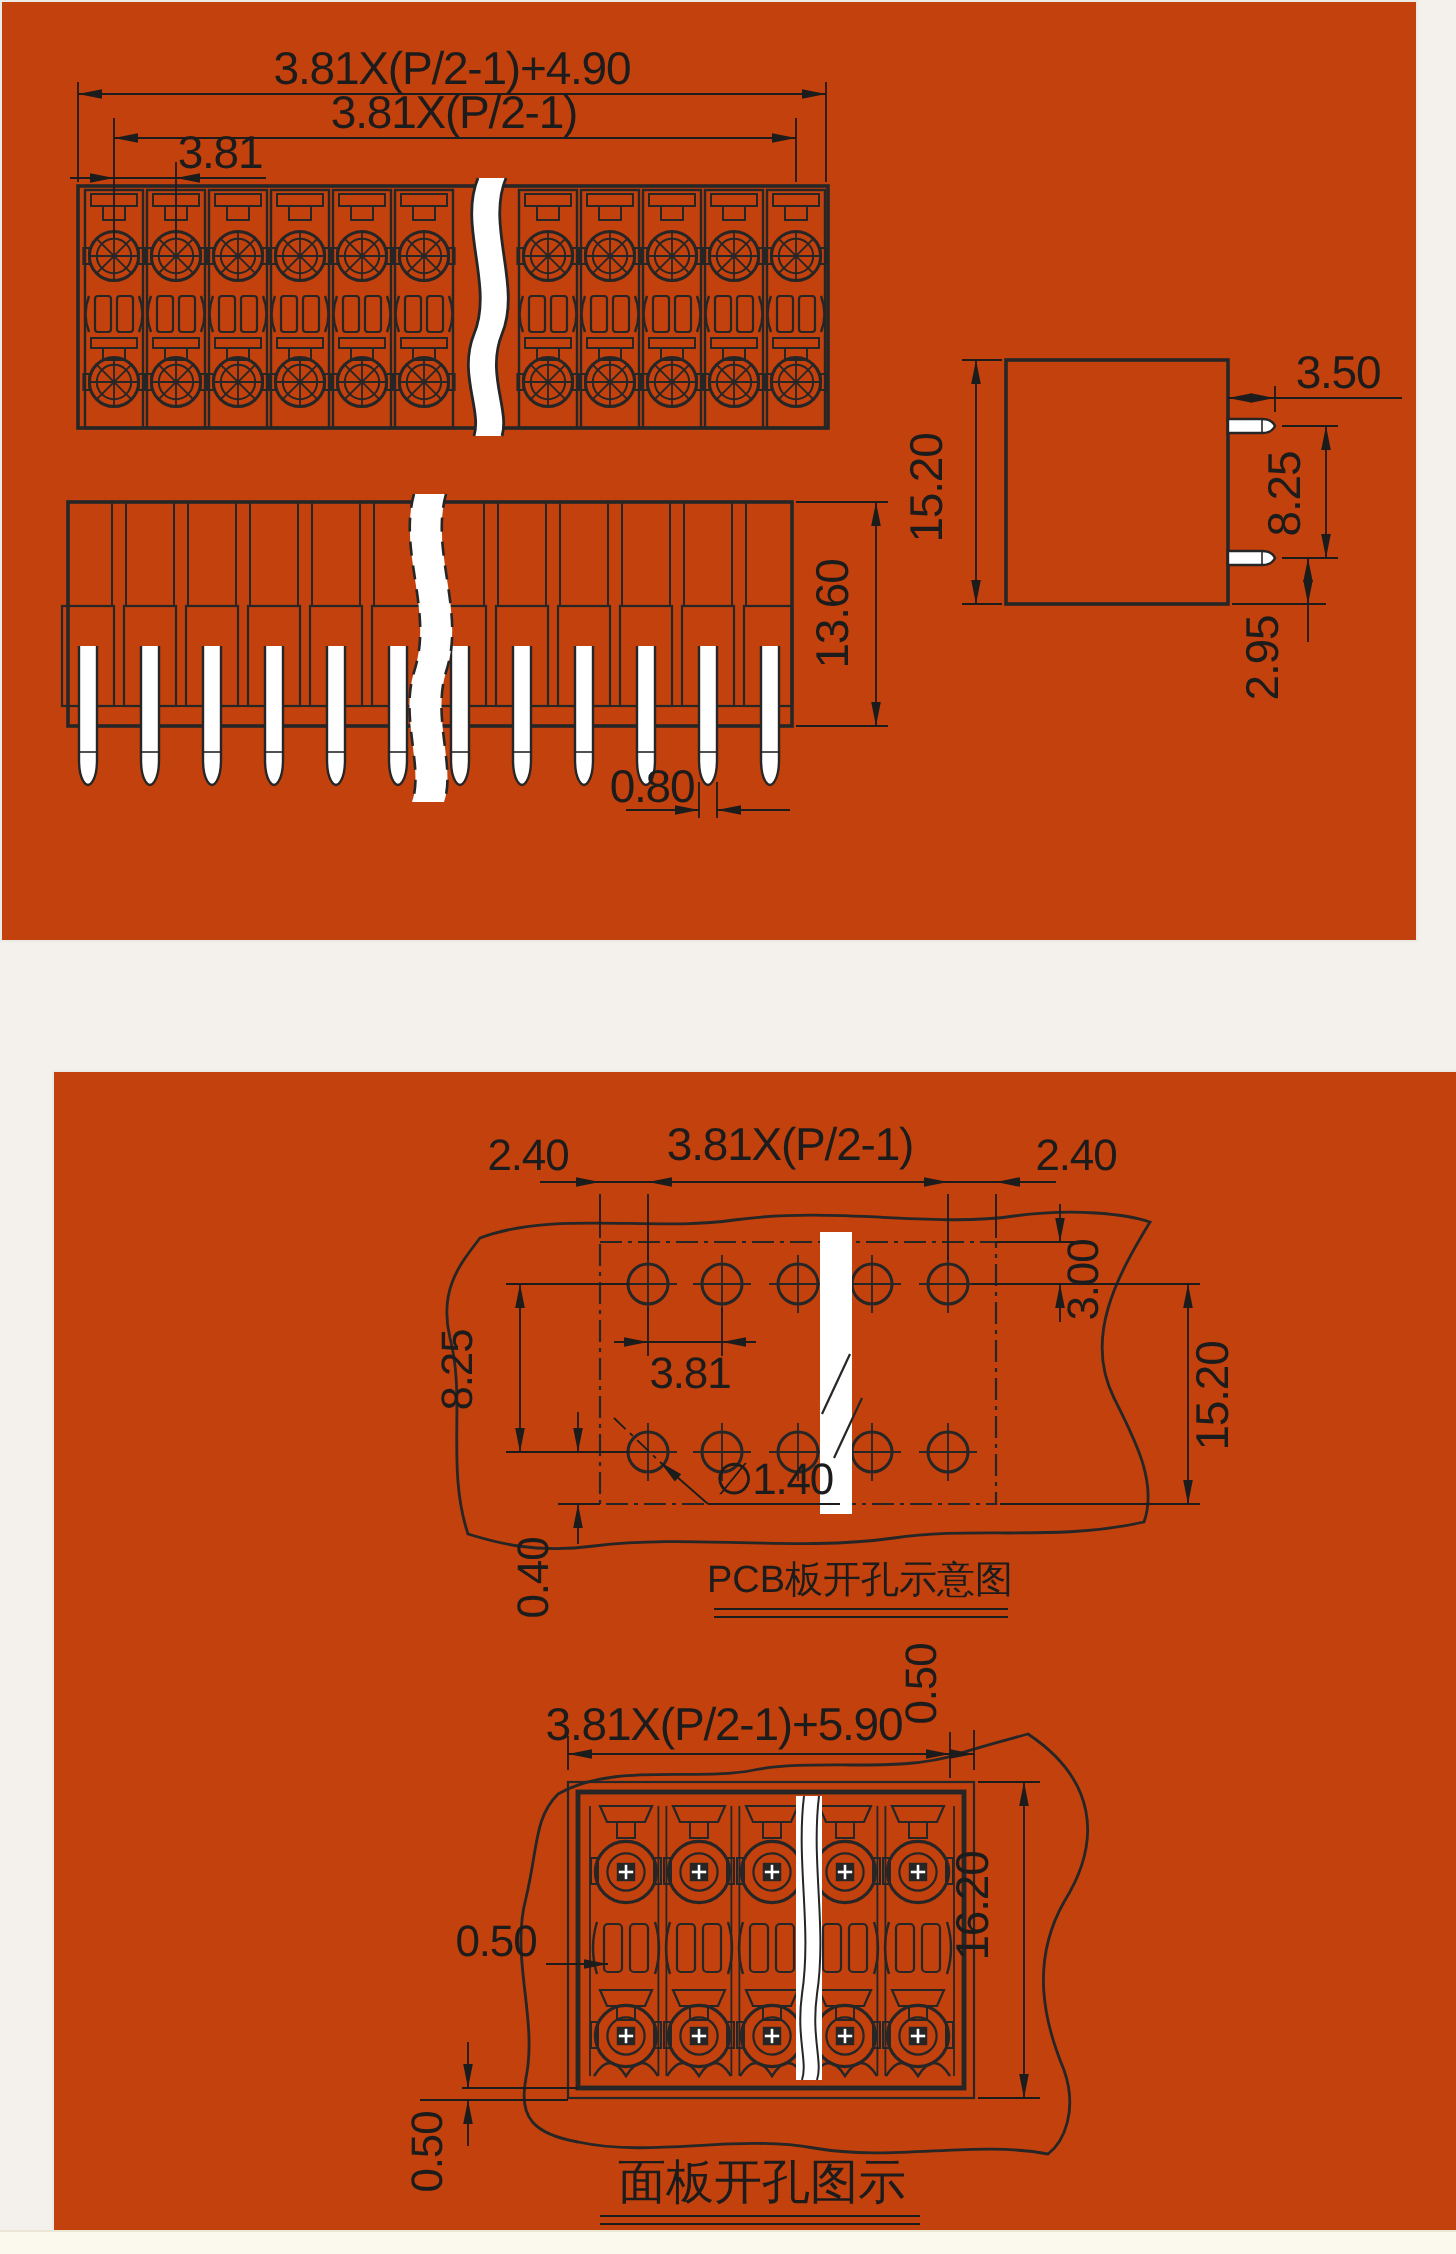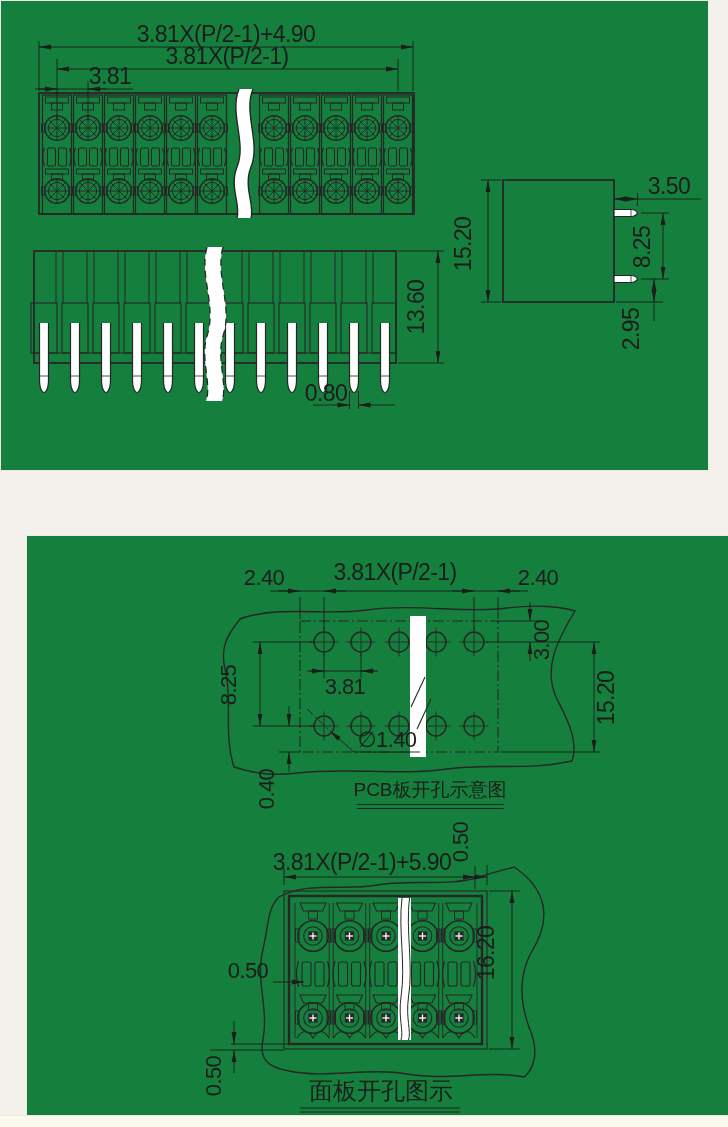--- a/index.html
+++ b/index.html
@@ -1,20 +1,20 @@
 <!DOCTYPE html>
 <html><head>
 <meta charset="utf-8">
 <style>
   html,body{margin:0;padding:0;}
   body{
     width:728px;height:1127px;position:relative;overflow:hidden;
     background:#f4f1ec;font-family:"Liberation Sans",sans-serif;
   }
-  .card{position:absolute;left:0;background:#15803d;border:1px solid #eceae5;box-sizing:border-box;}
+  .card{position:absolute;left:0;background:#c2410c;border:1px solid #eceae5;box-sizing:border-box;}
   #card1{top:0;width:709px;height:471px;}
   #card2{top:535px;width:709px;height:598px;margin-left:26px;}
   #bottom-strip{position:absolute;left:0;top:1115px;width:728px;height:12px;background:#fbf8ee;border-top:1px solid #ece6d4;}
   svg{display:block;}
   svg text{font-family:"Liberation Sans","DejaVu Sans",sans-serif;fill:#1c1c1c;letter-spacing:-0.6px;}
   .geo{stroke:#262626;fill:none;}
   .geow{stroke:#262626;fill:#ffffff;}
   .diml{stroke:#1c1c1c;fill:none;stroke-width:0.9;}
   .cap{letter-spacing:0;}
 </style>

